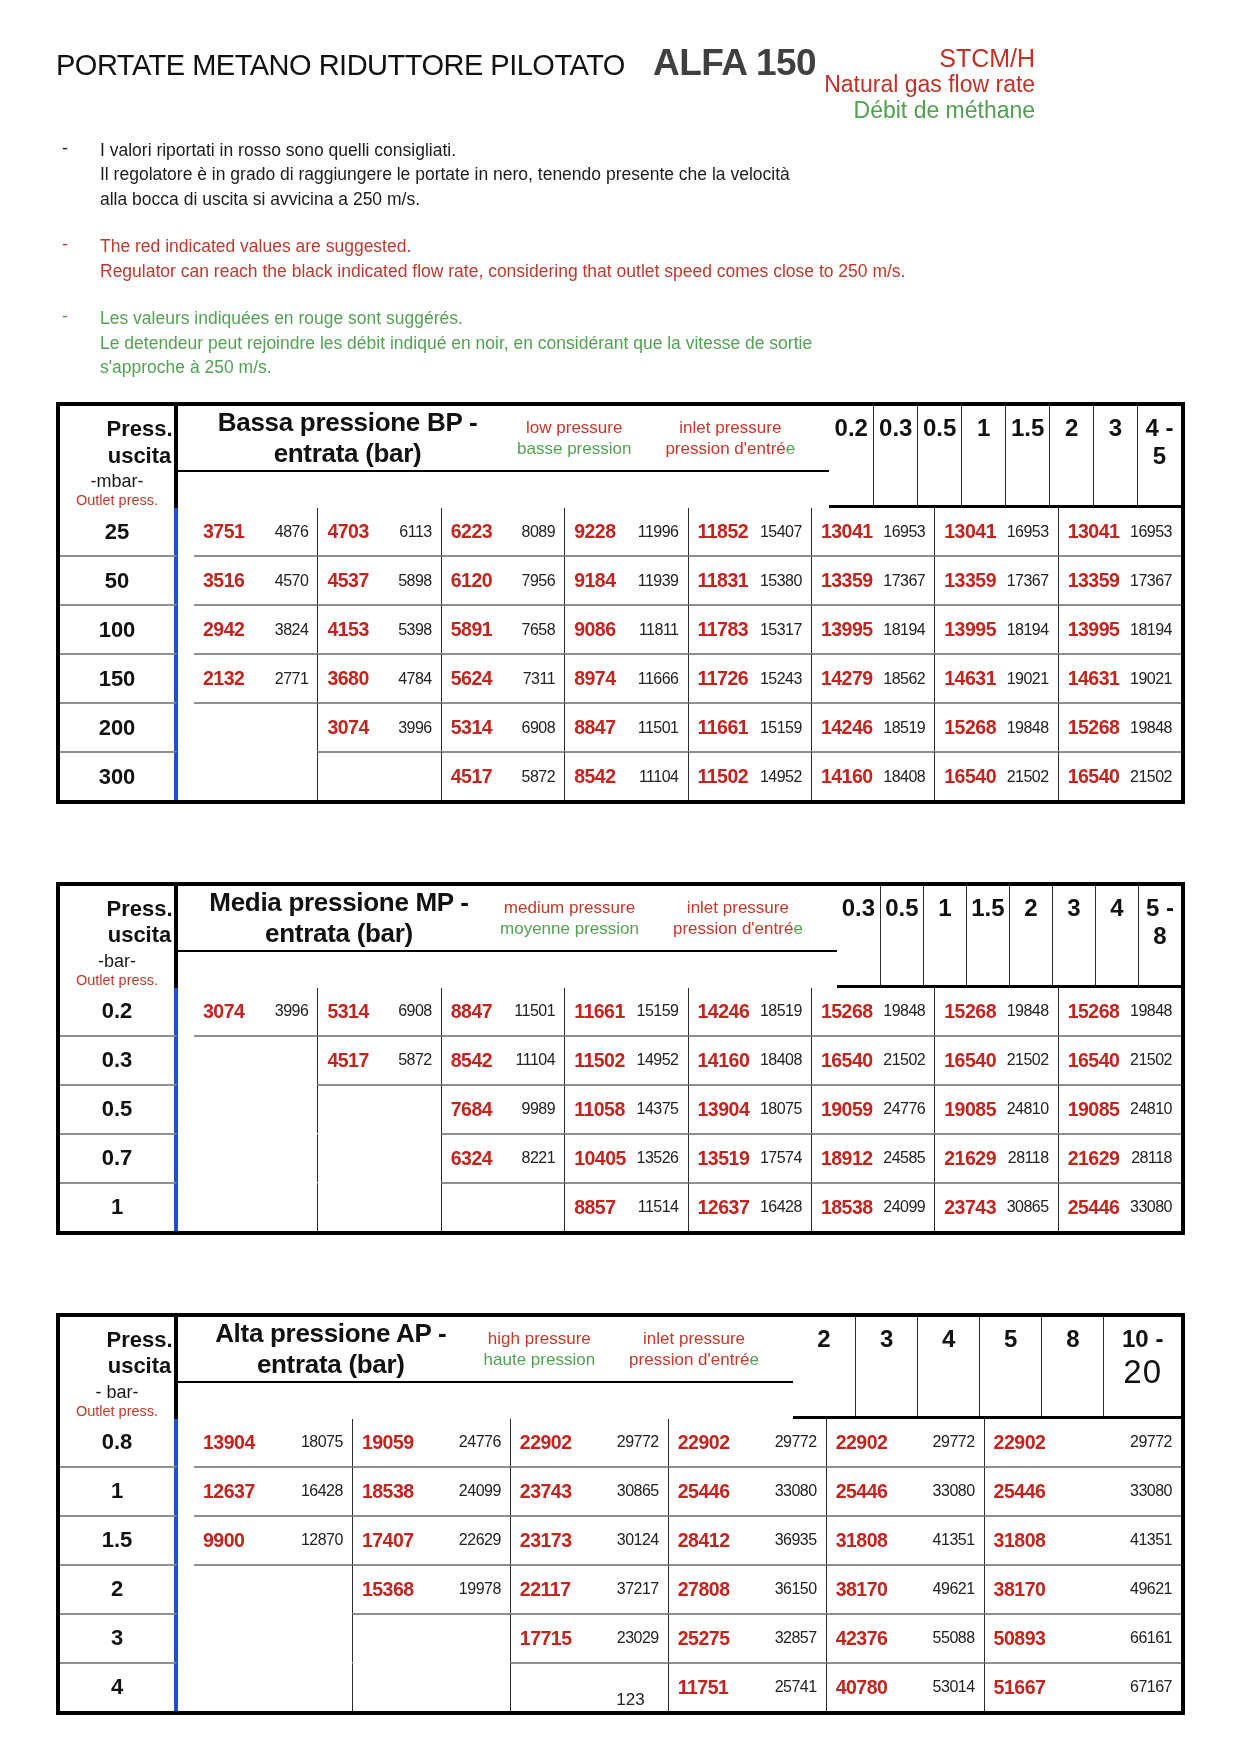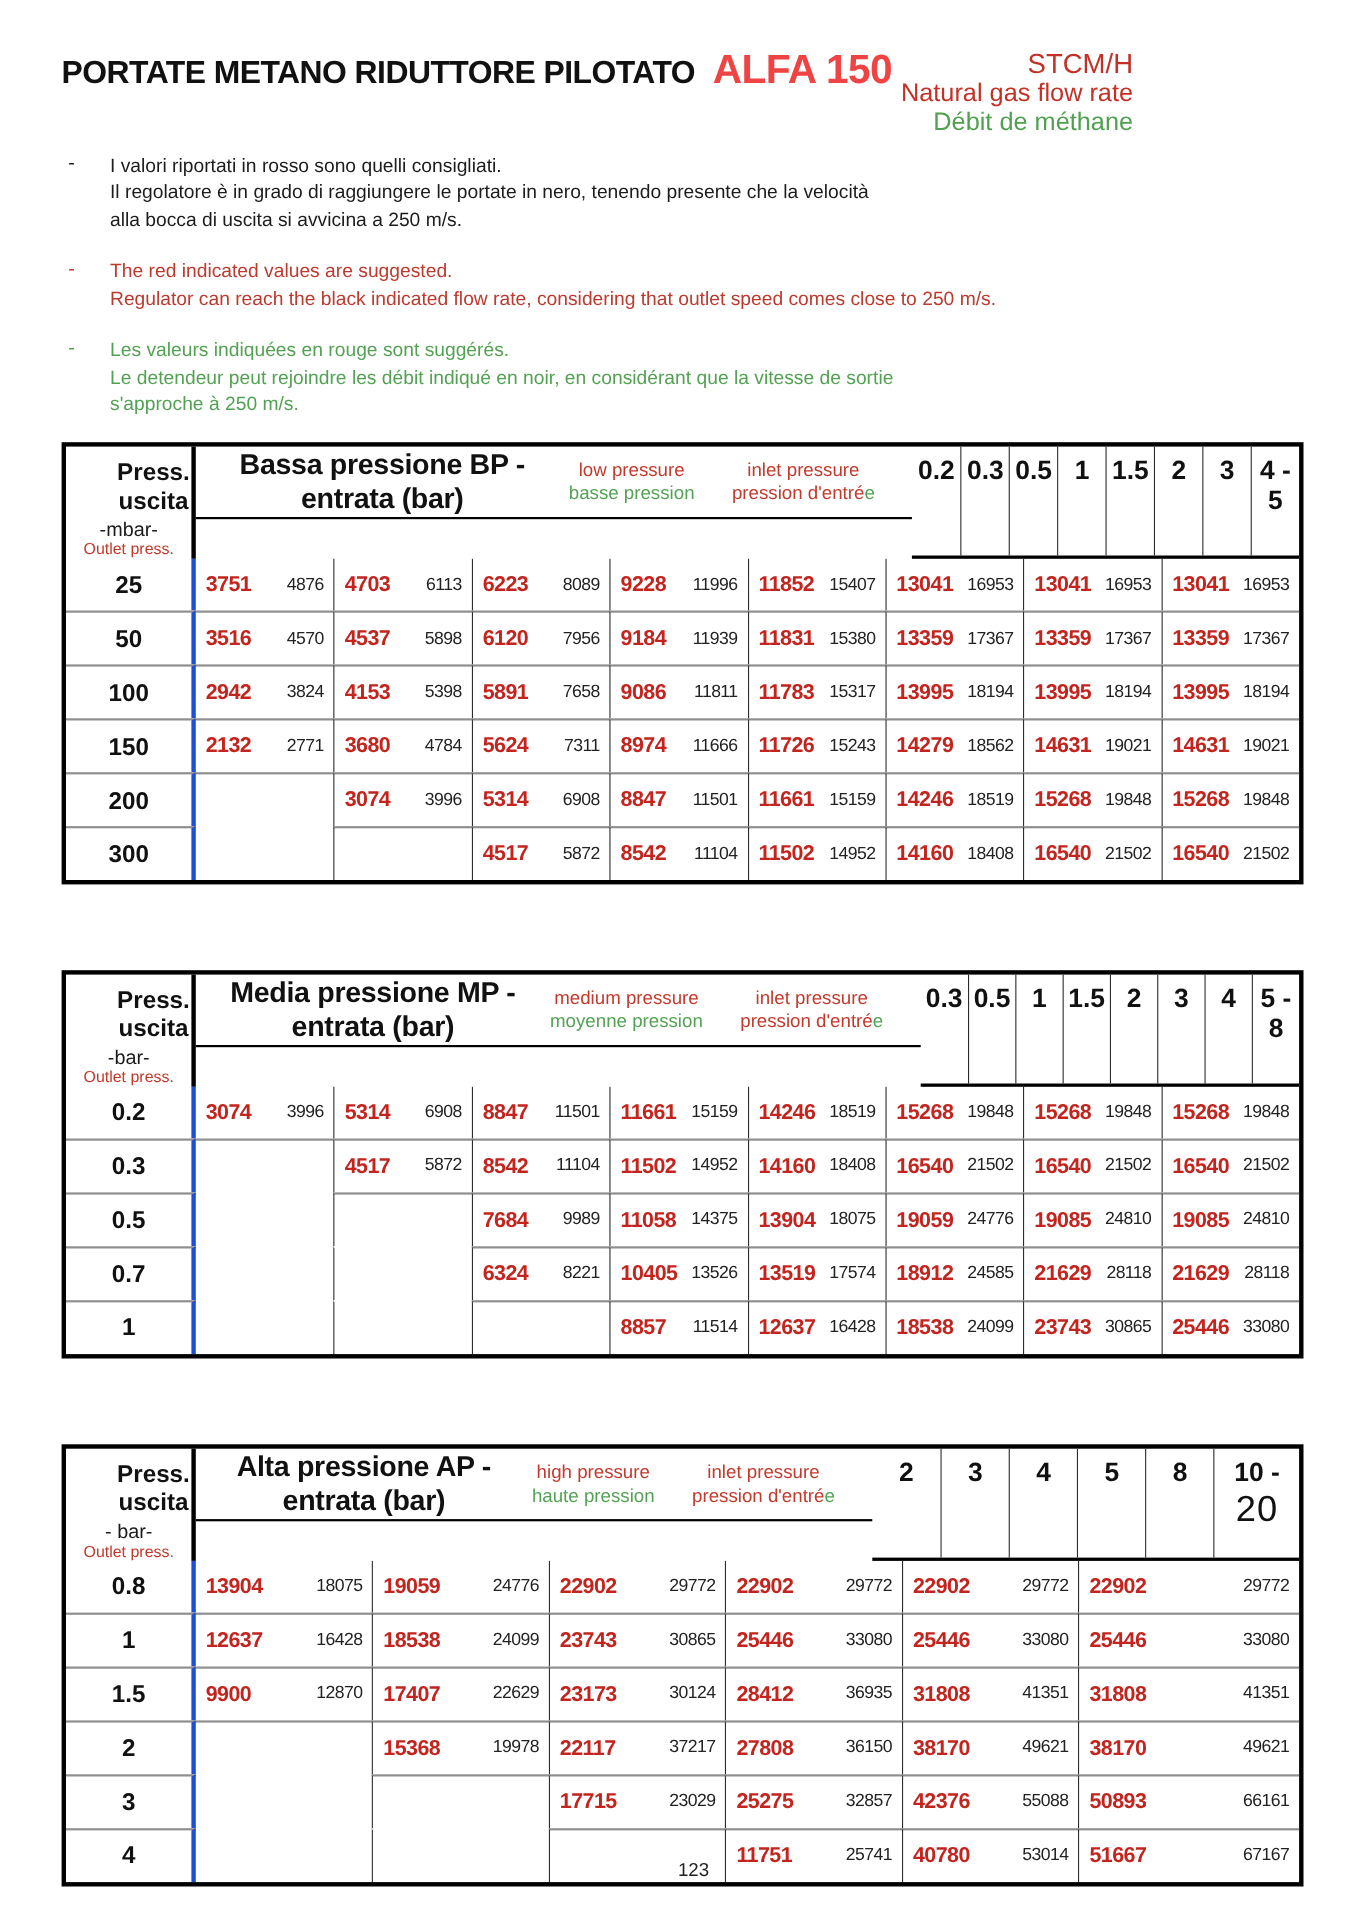--- a/index.html
+++ b/index.html
@@ -8,22 +8,22 @@
     width:1241px;height:1754px;
     background:#ffffff;
     font-family:"Liberation Sans", sans-serif;
     box-sizing:border-box;
     padding:42px 56px 0 56px;
     overflow:hidden;
   }
   
   .hdr{display:flex;align-items:flex-start;}
   .titles{white-space:nowrap;}
-  .title-main{font-size:29px;font-weight:bold;color:#111;letter-spacing:-0.5px;}
-  .title-model{font-size:37px;font-weight:bold;color:#ef4444;margin-left:16px;letter-spacing:-0.5px;text-align:right;}
+  .title-main{font-size:29px;font-weight:normal;color:#111;letter-spacing:-0.5px;}
+  .title-model{font-size:37px;font-weight:bold;color:#404040;margin-left:28px;letter-spacing:-0.5px;text-align:right;}
   .hdr-right{margin-left:8px;line-height:1.12;padding-top:2px;text-align:right;}
   .hdr-unit{font-size:25px;color:#c33126;}
   .hdr-sub-en{font-size:23px;color:#c33126;}
   .hdr-sub-fr{font-size:23px;color:#4fa04f;}
   
   .notes{margin-top:14px;}
   .note{display:flex;margin-bottom:22px;}
   .note .dash{width:38px;padding-left:6px;font-size:18px;}
   .note .lines{font-size:17.5px;line-height:1.42;}
   .note.c-black{color:#1c1c1c;}
@@ -46,21 +46,21 @@
   .plab .red-part{color:#c3392b;}
   .cols{display:grid;border-bottom:3px solid #000;}
   .col-h{text-align:center;font-size:24px;font-weight:bold;color:#111;padding:8px 0 7px 0;border-left:1px solid #2c2c2c;}
   .col-h:first-child{border-left:none;}
   .col-h .big{font-size:33px;font-weight:normal;letter-spacing:1px;}
   .g8{grid-template-columns:repeat(8,1fr);}
   .g6{grid-template-columns:repeat(5,1fr) 1.25fr;}
   .trow{display:flex;}
   .rlabel{width:114px;flex:0 0 114px;border-right:4px solid #1d4ed8;display:flex;align-items:center;justify-content:center;
           font-size:22px;font-weight:bold;color:#111;box-sizing:content-box;}
-  .cells{flex:1;display:grid;min-width:0;}
+  .cells{flex:1;display:grid;min-width:0;padding-left:16px;}
   .cell{height:47px;display:flex;align-items:center;justify-content:space-between;padding:0 9px;border-left:1px solid #2c2c2c;min-width:0;}
   .cell:first-child{border-left:none;}
   .trow + .trow .cell{border-top:2px solid #8f8f8f;}
   .trow + .trow .rlabel{border-top:2px solid #8f8f8f;}
   .trow + .trow .cell.merge{border-top-color:transparent;}
   .vred{color:#c3241e;font-weight:bold;font-size:19.5px;letter-spacing:-0.5px;}
   .vblk{color:#222;font-size:16px;letter-spacing:-0.5px;}
   
   .pageno{position:absolute;left:0;right:0;bottom:44px;text-align:center;font-size:17px;color:#222;padding-left:20px;}
 </style>

